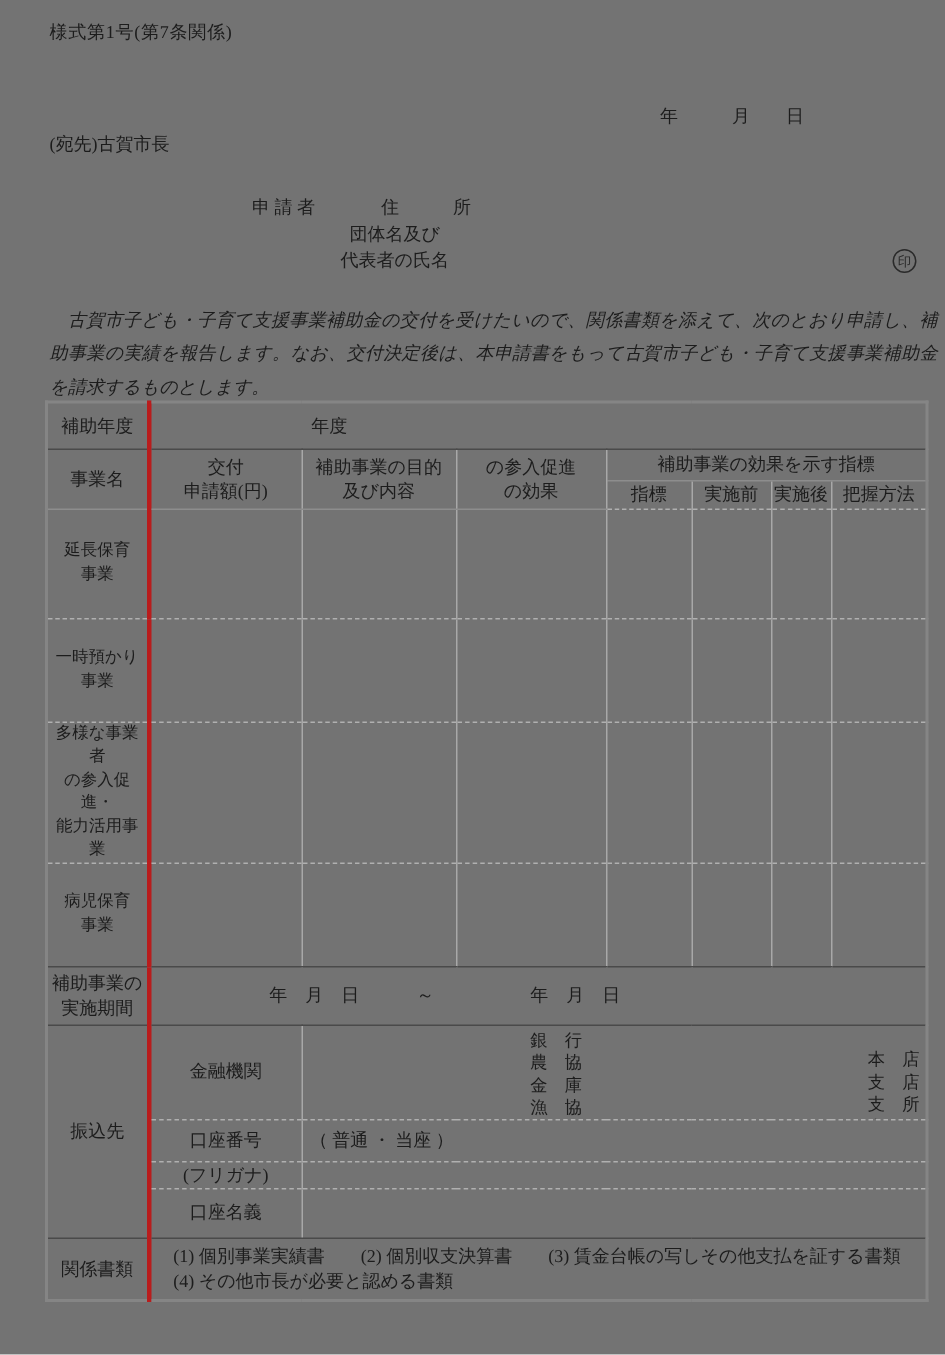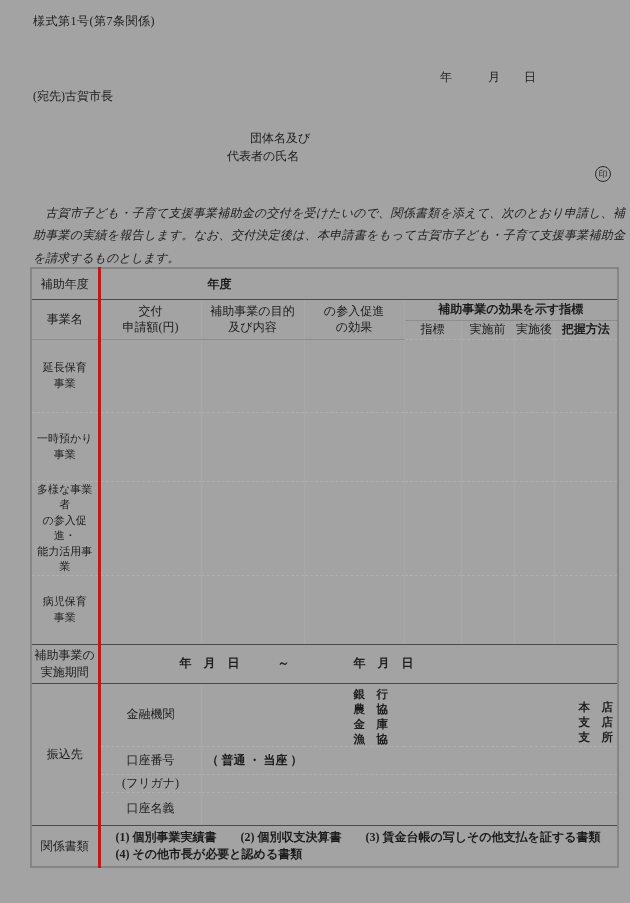--- a/index.html
+++ b/index.html
@@ -1,28 +1,28 @@
 <!DOCTYPE html>
 <html><head>
 <meta charset="utf-8">
 <style>
   html,body { margin:0; padding:0; background:#fff; }
   .page {
-    position:relative; width:630px; height:903px; background:#a3a3a3;
+    position:relative; width:630px; height:903px; background:#737373;
     font-family:"Liberation Serif","DejaVu Serif",serif;
     color:#1c1c1c; font-size:12px; overflow:hidden;
   }
   .abs { position:absolute; }
   .form-number { left:33px; top:13px; letter-spacing:.5px; }
   .doc-title { left:0; top:33px; width:630px; text-align:center; font-size:13px; letter-spacing:.5px; }
   .date-line { left:440px; top:69px; }
   .addressee { left:33px; top:88px; }
   .applicant { left:168px; top:130px; line-height:17.5px; }
   .applicant .addr { margin-left:44px; }
-  .applicant .org { margin-left:82px; }
+  .applicant .org { margin-left:65px; }
   .applicant .rep { margin-left:59px; }
   .seal {
     left:595px; top:166px; width:14px; height:14px;
     border:1px solid #2a2a2a; border-radius:50%;
     font-size:9px; line-height:14px; text-align:center; color:#2a2a2a;
   }
   .paragraph {
     left:33px; top:202px; width:592px;
     line-height:22.4px; text-align:justify; text-justify:inter-ideograph;font-style:italic;
   }
@@ -32,21 +32,21 @@
     position:absolute; left:30px; top:267px;
     border-collapse:collapse; table-layout:fixed; width:587px;
     font-size:12px; color:#1c1c1c;
   }
   table.form { border:2px solid #858585; }
   td {
     padding:0; text-align:center; vertical-align:middle;
     border-right:1px solid #a8a8a8; border-bottom:1px dashed #b0b0b0;
     line-height:16.5px; overflow:hidden;
   }
-  td:last-child { border-right:none;font-weight:bold; }
+  td:last-child { border-right:none; }
   td.lc { border-right:3px solid #b91c1c; }        
   td.bd { border-bottom:1px solid #4a4a4a; }        
   td.bs { border-bottom:1px solid #8d8d8d; }        
   td.bn { border-bottom:none; }
   .ml { white-space:pre-line; }
   .project-label { font-size:11px; line-height:15.5px; }
 
   td.year-cell { text-align:left; padding-left:107px; }
   td.period-cell { text-align:left;margin-left:40px; }
   .period-cell .d1 { margin-left:79px; }
@@ -62,20 +62,21 @@
 </head>
 <body>
 
 <div class="page">
 
   <div class="abs form-number">様式第1号(第7条関係)</div>
   <div class="abs date-line">年　　　月　　日</div>
   <div class="abs addressee">(宛先)古賀市長</div>
 
   <div class="abs applicant">
+    <div><span>申 請 者</span><span class="addr">住　　　所</span></div>
     <div class="org">団体名及び</div>
     <div class="rep">代表者の氏名</div>
   </div>
 
   <div class="abs seal">印</div>
 
   <div class="abs paragraph">　古賀市子ども・子育て支援事業補助金の交付を受けたいので、関係書類を添えて、次のとおり申請し、補助事業の実績を報告します。なお、交付決定後は、本申請書をもって古賀市子ども・子育て支援事業補助金を請求するものとします。</div>
 
   <table class="form">
     <colgroup>

